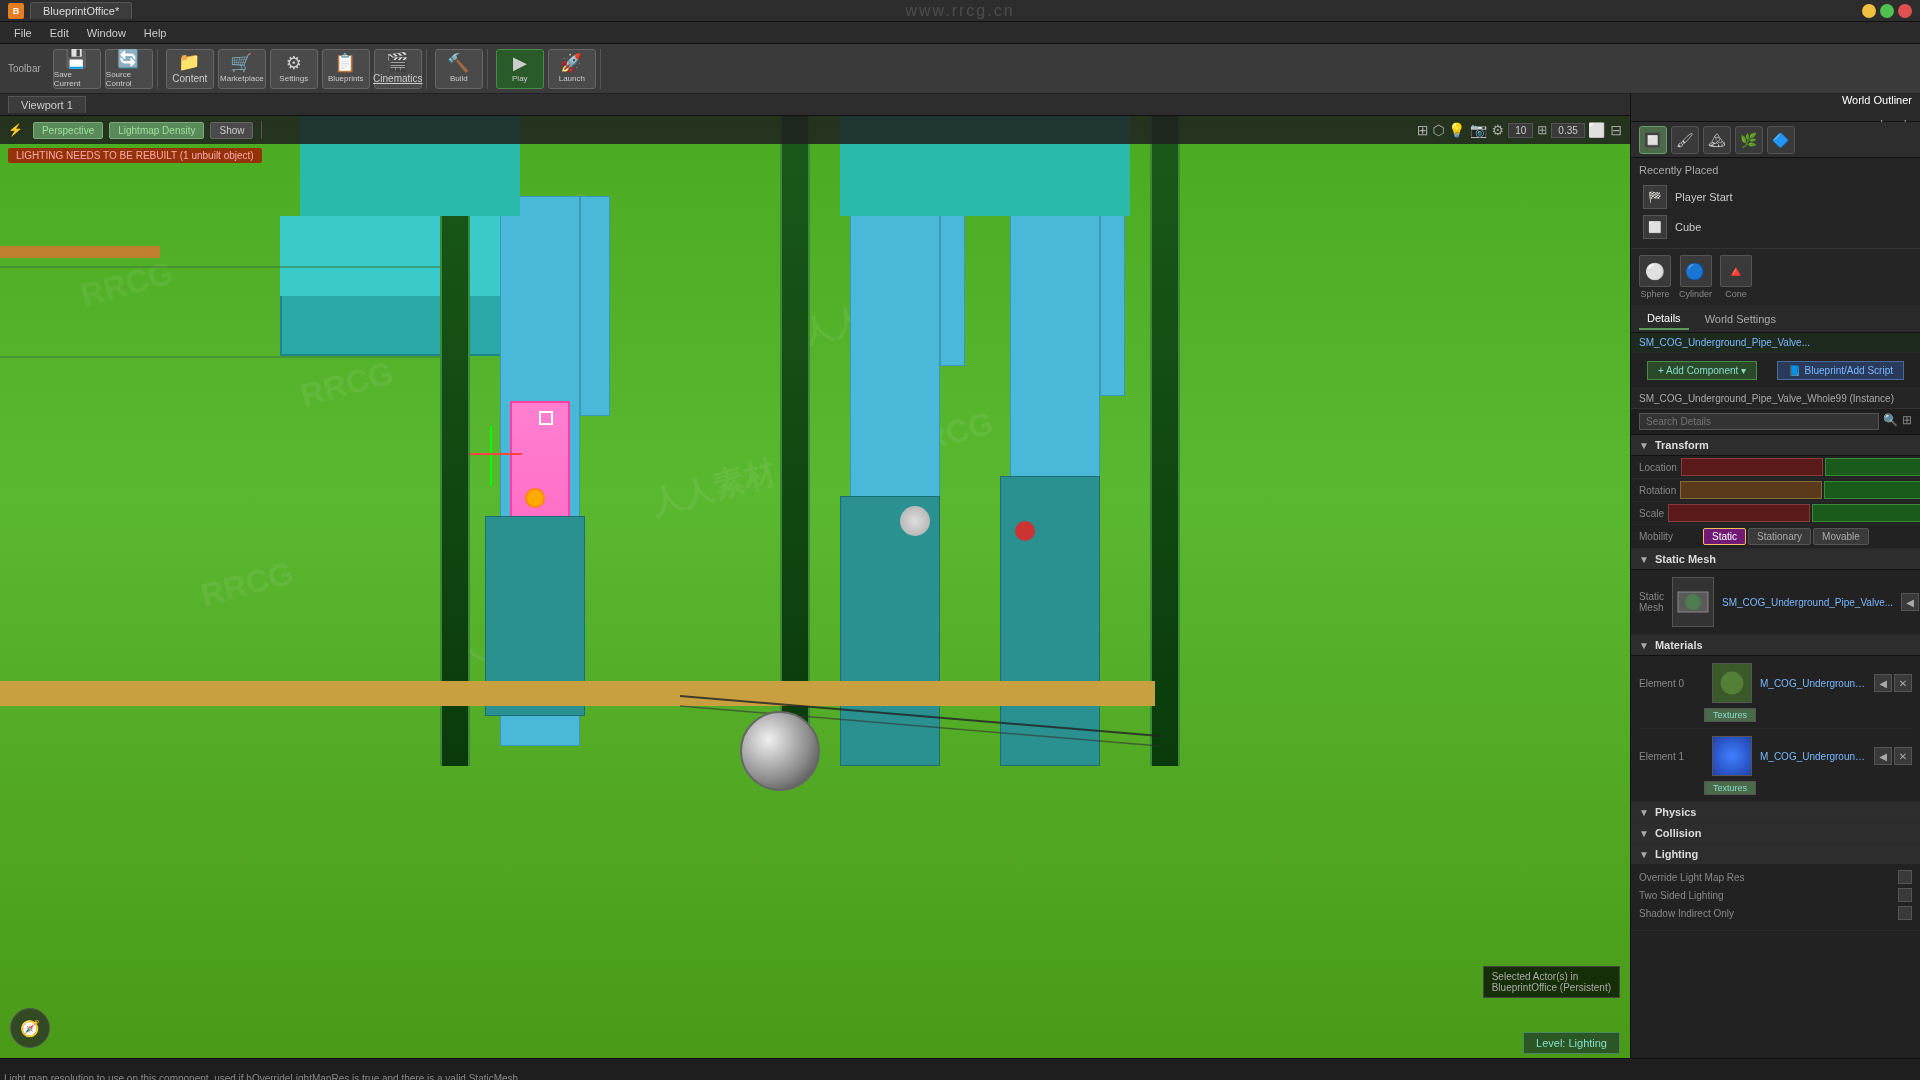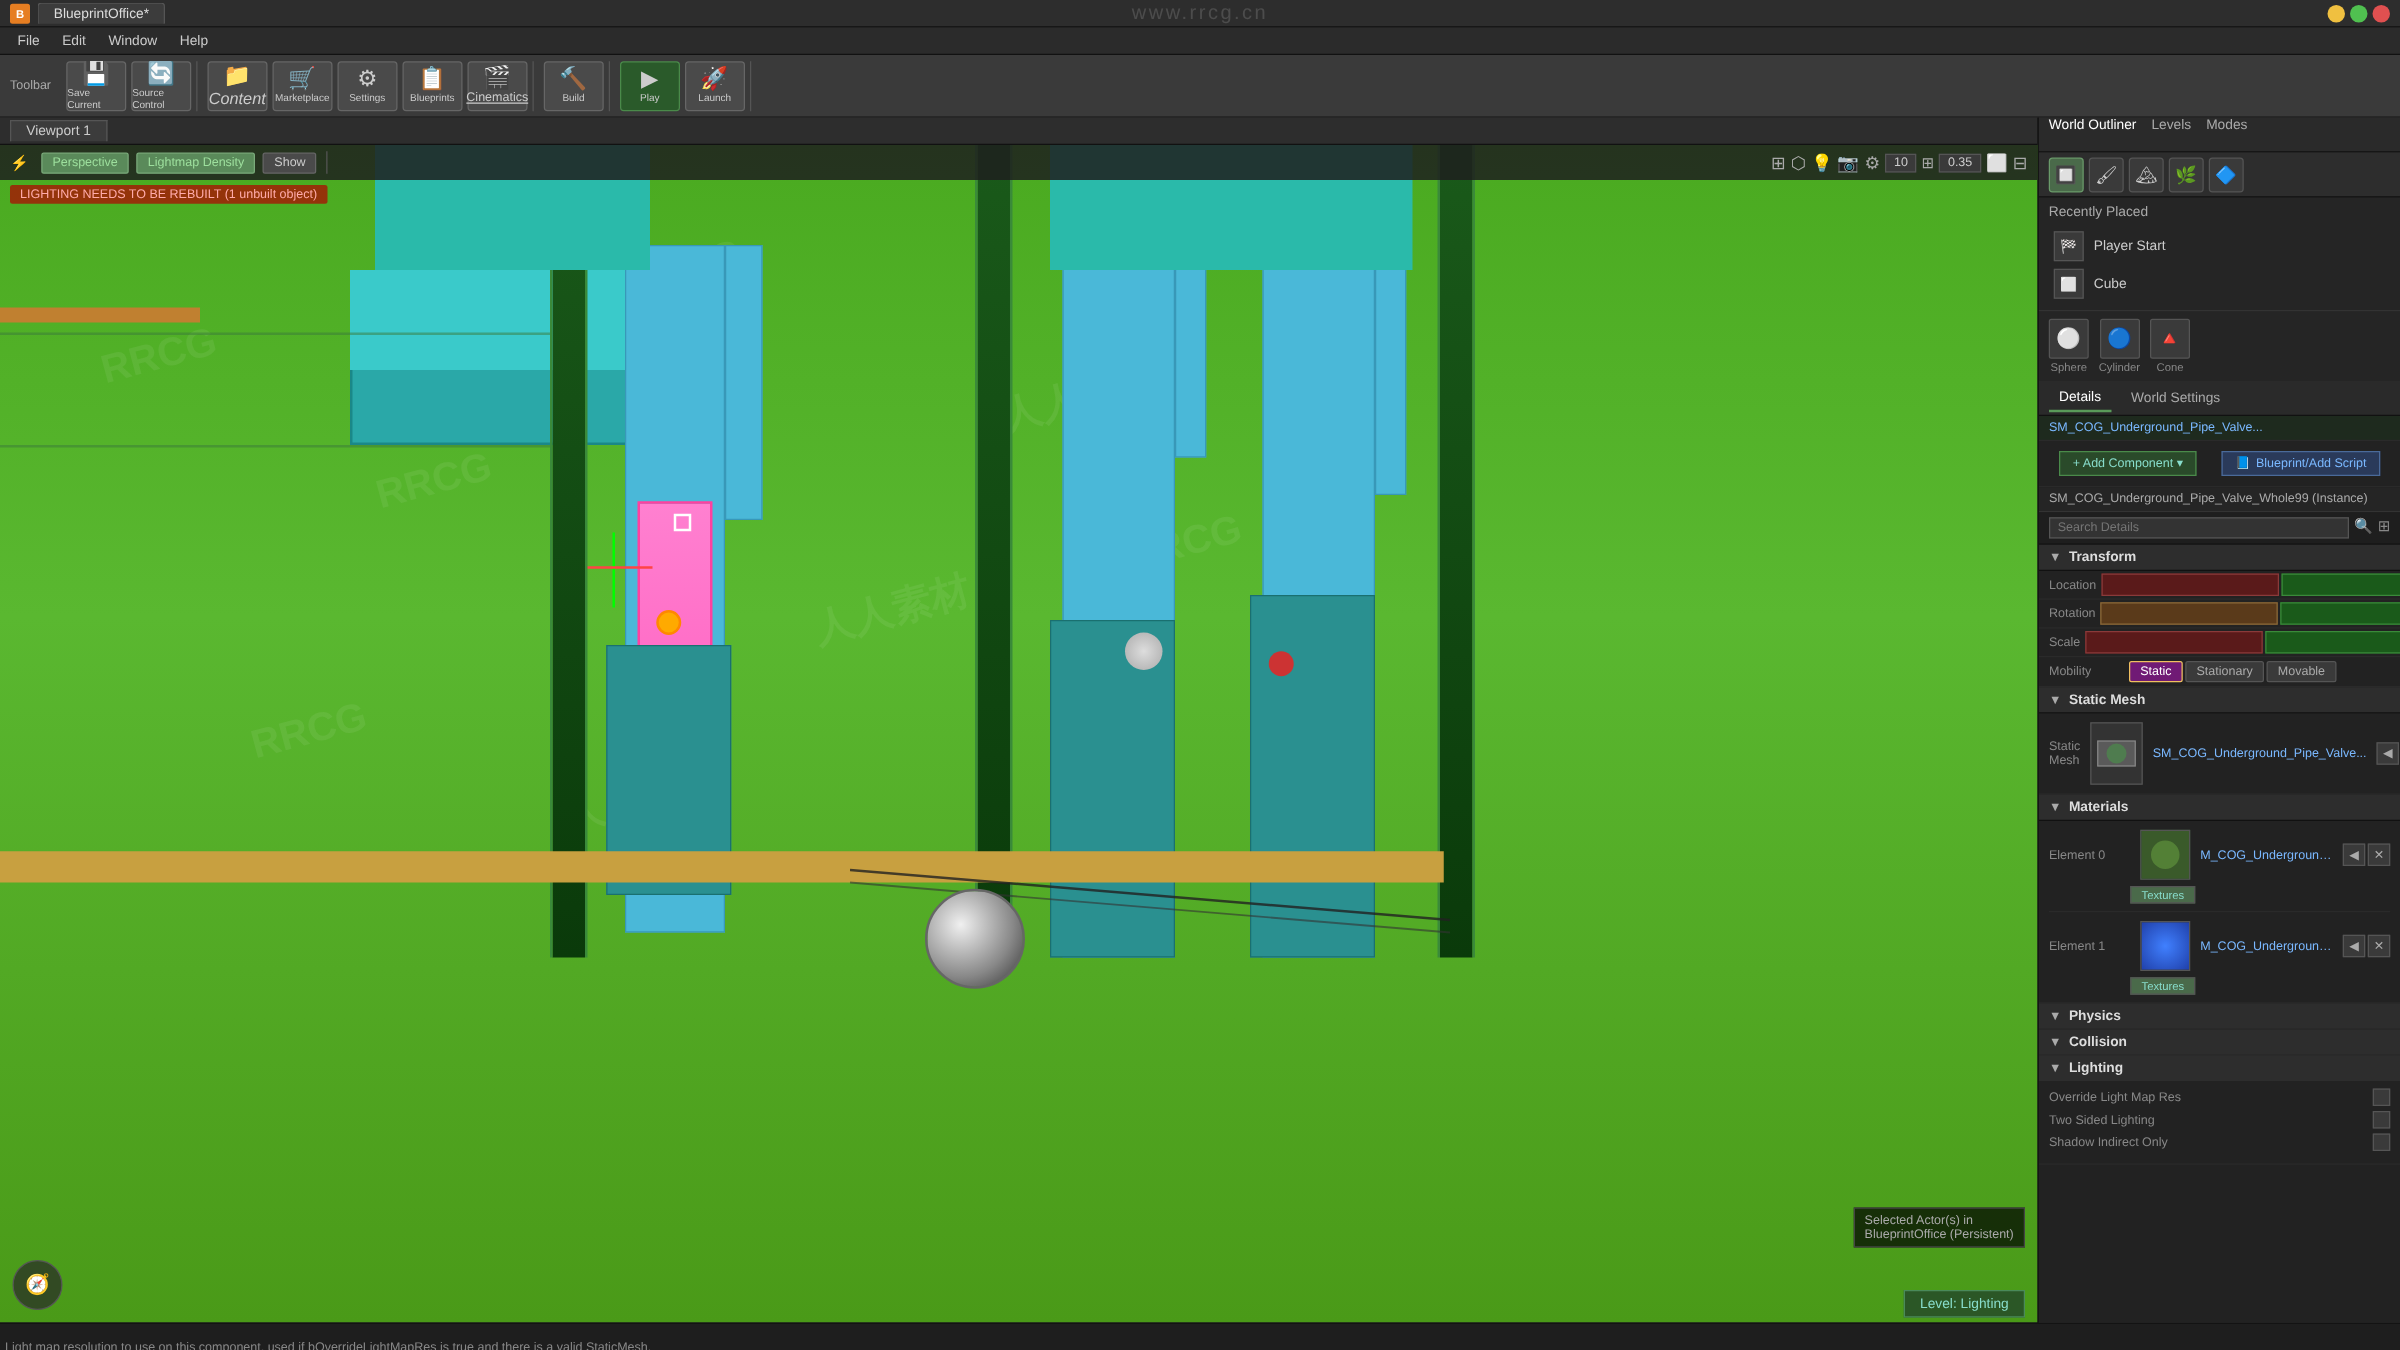--- a/index.html
+++ b/index.html
@@ -192,24 +192,25 @@
       display: flex;
       flex-direction: column;
       overflow: hidden;
     }
 
     
     #panel-header {
       height: 28px;
       background: #2a2a2a;
       display: flex;
-      align-items: flex-start;
+      align-items: flex-end;
       padding: 0 8px;
       gap: 12px;
       border-bottom: 1px solid #111;
+      flex-direction: column;
     }
     #panel-header .ph-item { font-size: 11px; color: #aaa; cursor: pointer; display: flex; align-items: center; gap: 4px; }
     #panel-header .ph-item.active { color: #fff; }
 
     
     #mode-icons {
       height: 36px;
       background: #2d2d2d;
       display: flex;
       align-items: center;
@@ -459,21 +460,21 @@
       <span style="font-size:8px;">Save Current</span>
     </div>
     <div class="toolbar-btn">
       <span class="icon">🔄</span>
       <span style="font-size:8px;">Source Control</span>
     </div>
   </div>
   <div class="toolbar-section">
     <div class="toolbar-btn">
       <span class="icon">📁</span>
-      <span style="font-size:13px;font-style:italic;">Content</span>
+      <span style="font-size:10px;">Content</span>
     </div>
     <div class="toolbar-btn">
       <span class="icon">🛒</span>
       <span style="font-size:8px;">Marketplace</span>
     </div>
     <div class="toolbar-btn">
       <span class="icon">⚙</span>
       <span style="font-size:8px;">Settings</span>
     </div>
     <div class="toolbar-btn">

